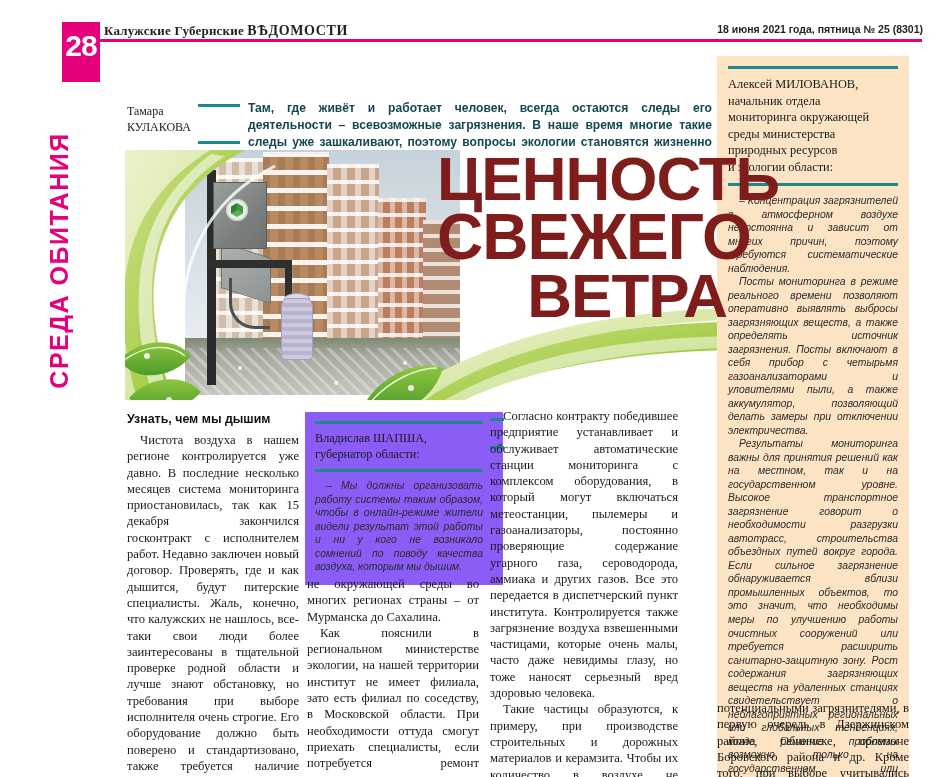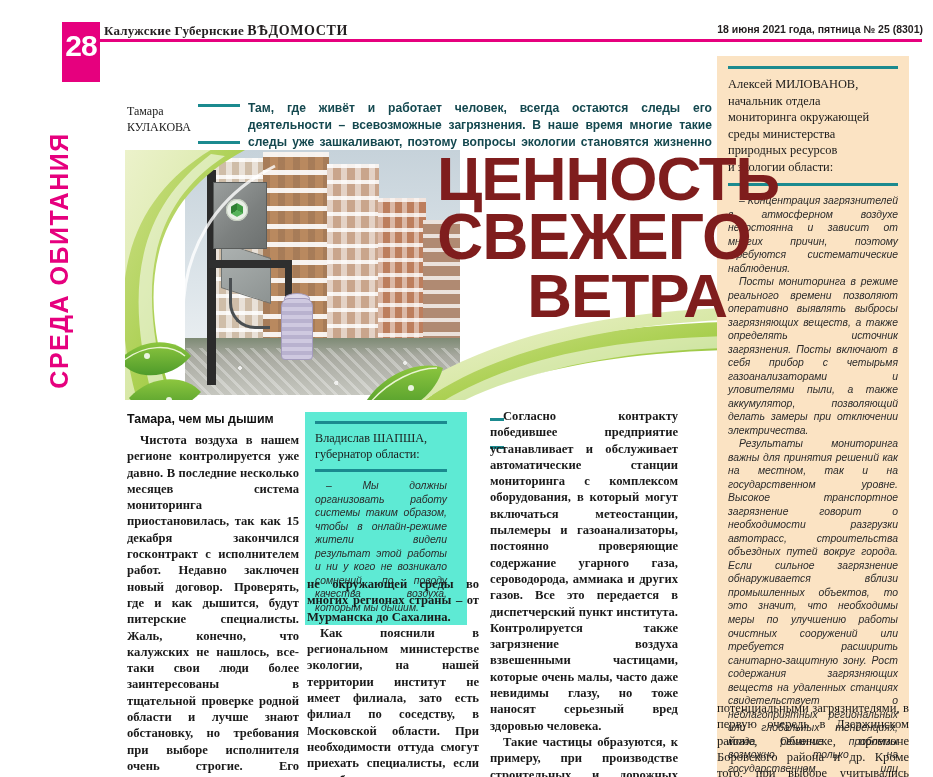--- a/index.html
+++ b/index.html
@@ -345,31 +345,31 @@
   
   .col {
     position: absolute;
     font-family: "Liberation Serif", serif;
     font-size: 12.6px;
     line-height: 1.295;
     text-align: justify;
     color: #1a1a1a;
     hyphens: auto;
   }
-  .col p { margin: 0; text-indent: 13px; font-weight: bold; }
+  .col p { margin: 0; text-indent: 13px; }
   .col1 { left: 127px; top: 432px; width: 172px; }
   .col2 { left: 307px; top: 576px; width: 172px; }
   .col3 { left: 490px; top: 408px; width: 188px; }
 
   
   .quotebox {
     position: absolute;
     left: 305px; top: 412px;
-    width: 162px;
-    background: #5eead4;
+    width: 198px;
+    background: #8b5cf6;
     padding: 9px 20px 11px 10px;
     box-sizing: border-box;
   }
   .qb-rule { height: 3px; background: #1b8a8f; width: 100%; }
   .qb-name {
     font-family: "Liberation Serif", serif;
     font-size: 12.2px;
     line-height: 1.32;
     margin: 6px 0 7px 0;
     color: #1a1a1a;
@@ -509,21 +509,21 @@
   </div>
   <div class="sb-rule"></div>
   <div class="sb-body">
     <p>– Концентрация загрязнителей в атмосферном воздухе непостоянна и зависит от многих причин, поэтому требуются систематические наблюдения.</p>
     <p>Посты мониторинга в режиме реального времени позволяют оперативно выявлять выбросы загрязняющих веществ, а также определять источник загрязнения. Посты включают в себя прибор с четырьмя газоанализаторами и уловителями пыли, а также аккумулятор, позволяющий делать замеры при отключении электричества.</p>
     <p>Результаты мониторинга важны для принятия решений как на местном, так и на государственном уровне. Высокое транспортное загрязнение говорит о необходимости разгрузки автотрасс, строительства объездных путей вокруг города. Если сильное загрязнение обнаруживается вблизи промышленных объектов, то это значит, что необходимы меры по улучшению работы очистных сооружений или требуется расширить санитарно-защитную зону. Рост содержания загрязняющих веществ на удаленных станциях свидетельствует о неблагоприятных региональных или глобальных тенденциях, когда решение проблемы возможно только на государственном или международном уровне.</p>
   </div>
 </div>
 <div class="sb-after">потенциальными загрязнителями, в первую очередь в Дзержинском районе, Обнинске, промзоне Боровского района и др. Кроме того, при выборе учитывались населен-</div>
 
-<div class="subhead">Тамара, чем мы дышим</div>
+<div class="subhead">Узнать, чем мы дышим</div>
 
 <div class="col col1">
   <p>Чистота воздуха в нашем регионе контролируется уже давно. В последние несколько месяцев система мониторинга приостановилась, так как 15 декабря закончился госконтракт с исполнителем работ. Недавно заключен новый договор. Проверять, где и как дышится, будут питерские специалисты. Жаль, конечно, что калужских не нашлось, все-таки свои люди более заинтересованы в тщательной проверке родной области и лучше знают обстановку, но требования при выборе исполнителя очень строгие. Его оборудование должно быть поверено и стандартизовано, также требуется наличие лицензии, а таких организаций в стране мало.</p>
 
 </div>
 
 <div class="quotebox">
   <div class="qb-rule"></div>
   <div class="qb-name">
     <div>Владислав ШАПША,</div>

